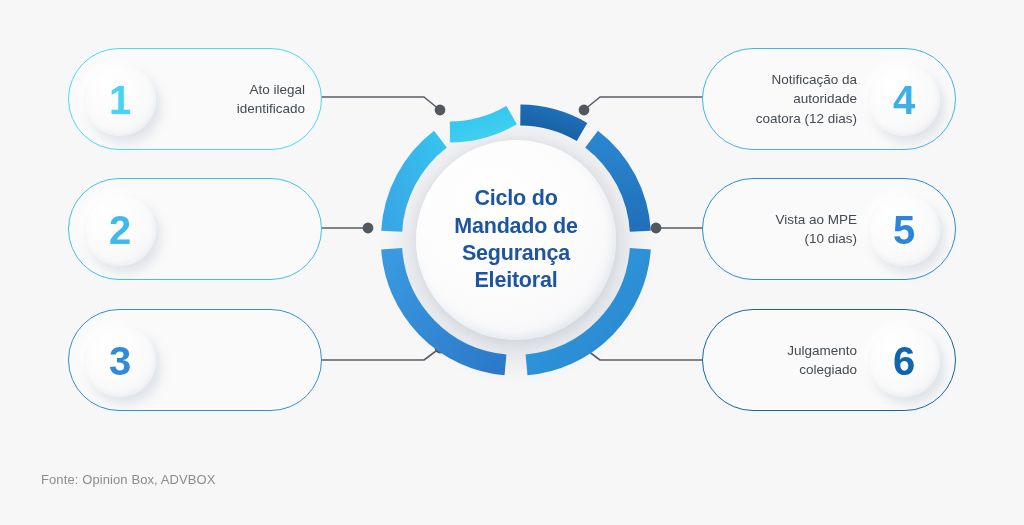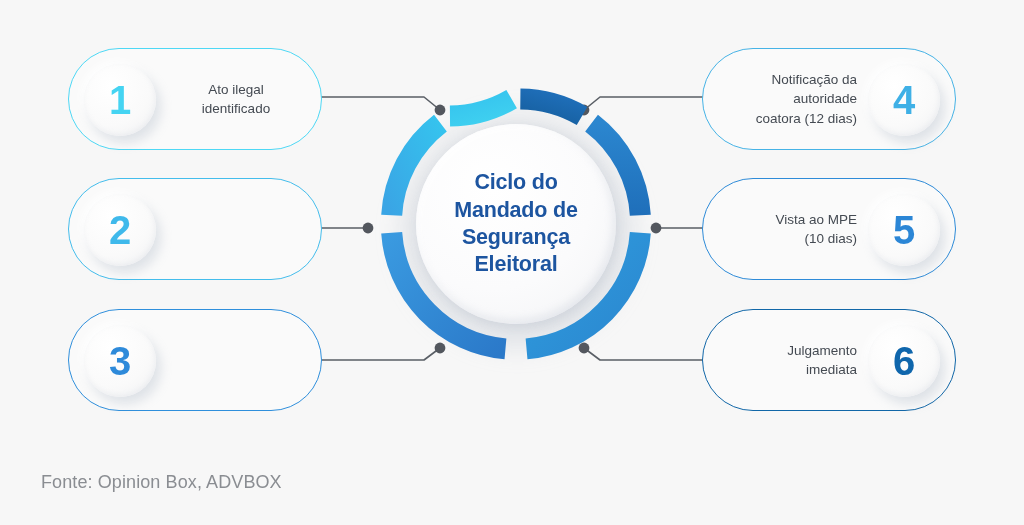--- a/index.html
+++ b/index.html
@@ -27,21 +27,21 @@
     left: 0; top: 0;
     width: 1024px;
     height: 525px;
     pointer-events: none;
   }
 
   
   .donut-wrap {
     position: absolute;
     left: 380px;
-    top: 88px;
+    top: 104px;
     width: 272px;
     height: 272px;
   }
   .donut-shadow {
     position: absolute;
     left: 10px;
     top: 16px;
     width: 255px;
     height: 255px;
     border-radius: 50%;
@@ -114,29 +114,29 @@
   .pill.left  .pill-badge { left: 15px;  }
   .pill.right .pill-badge { right: 15px; }
 
   .pill-label {
     position: absolute;
     font-size: 13.5px;
     line-height: 1.42;
     color: #444a52;
     white-space: pre-line;
   }
-  .pill.left  .pill-label { left: 98px;  right: 16px; text-align: center;  }
+  .pill.left  .pill-label { left: 98px;  right: 16px; text-align: right;  }
   .pill.right .pill-label { right: 98px; left: 16px;  text-align: right; }
 
   
   .footer {
     position: absolute;
     left: 41px;
     top: 472px;
-    font-size: 18px;
+    font-size: 13px;
     color: #8a8d92;
     letter-spacing: 0.1px;
   }
 </style>
 </head>
 <body style="background: rgb(247, 247, 247);">
 
 <div class="stage">
 
   <svg class="connectors" width="1024" height="525" viewBox="0 0 1024 525">
@@ -251,18 +251,18 @@
     </div>
     <div class="pill-label">Vista ao MPE
 (10 dias)</div>
   </div>
 
   <div class="pill right r3" style="border: 1.6px solid rgb(17, 103, 168);">
     <div class="pill-badge">
       <span style="color: rgb(15, 102, 172);">6</span>
     </div>
     <div class="pill-label">Julgamento
-imediata</div>
+colegiado</div>
   </div>
 
   <div class="footer">Fonte: Opinion Box, ADVBOX</div>
 
 </div>
 
 </body></html>

